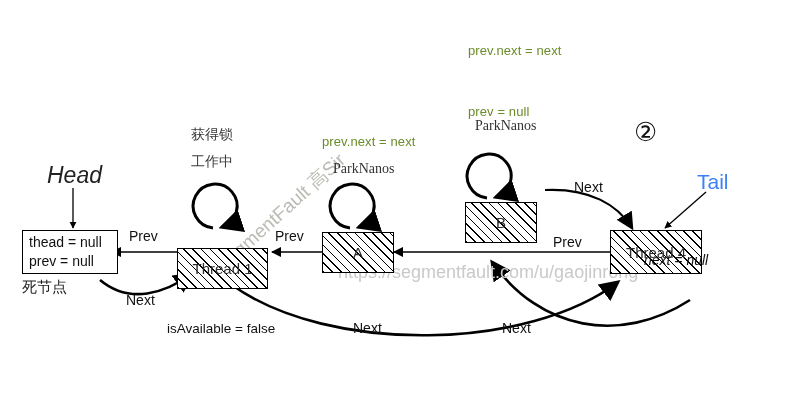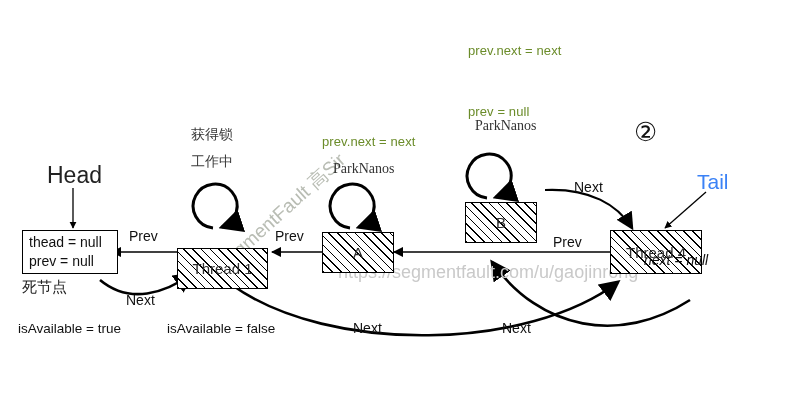--- a/index.html
+++ b/index.html
@@ -129,21 +129,21 @@
     </g>
 
     <g>
       <path d="M 232 285 C 330 355, 530 350, 618 282" stroke="#000" stroke-width="2.6" fill="none" marker-end="url(#ah-big)"></path>
     </g>
   </svg>
 
   <div class="wm-diag" style="left:228px;top:252px;">SegmentFault 高Sir</div>
   <div class="wm-url" style="left:338px;top:262px;">https://segmentfault.com/u/gaojinrong</div>
 
-  <div class="lbl head-title" style="left:47px;top:162px;">Head</div>
+  <div class="lbl head-title" style="left:47px;top:162px;font-style:italic;">Head</div>
 
   <div class="node-box head-node" style="left:22px;top:230px;width:96px;height:44px;">
     <div class="row">thead = null</div>
     <div class="row">prev = null</div>
   </div>
 
   <div class="lbl deadnode" style="left:22px;top:278px;">死节点</div>
 
   <div class="node-box hatch" style="left:177px;top:232px;width:91px;height:41px;margin-top:16px;">
     <span class="node-text">Thread 1</span>
@@ -186,16 +186,15 @@
 
   <div class="lbl ann-green" style="left:322px;top:135px;">prev.next = next</div>
 
   <div class="lbl parknanos" style="left:333px;top:161px;">ParkNanos</div>
 
   <div class="lbl ann-green" style="left:468px;top:44px;">prev.next = next</div>
   <div class="lbl ann-green" style="left:468px;top:105px;">prev = null</div>
 
   <div class="lbl parknanos" style="left:475px;top:118px;">ParkNanos</div>
 
-  <div class="lbl avail" style="left:18px;top:321px;">isAvailable = true</div>
   <div class="lbl avail" style="left:167px;top:321px;">isAvailable = false</div>
 
 </div>
 
 </body></html>

